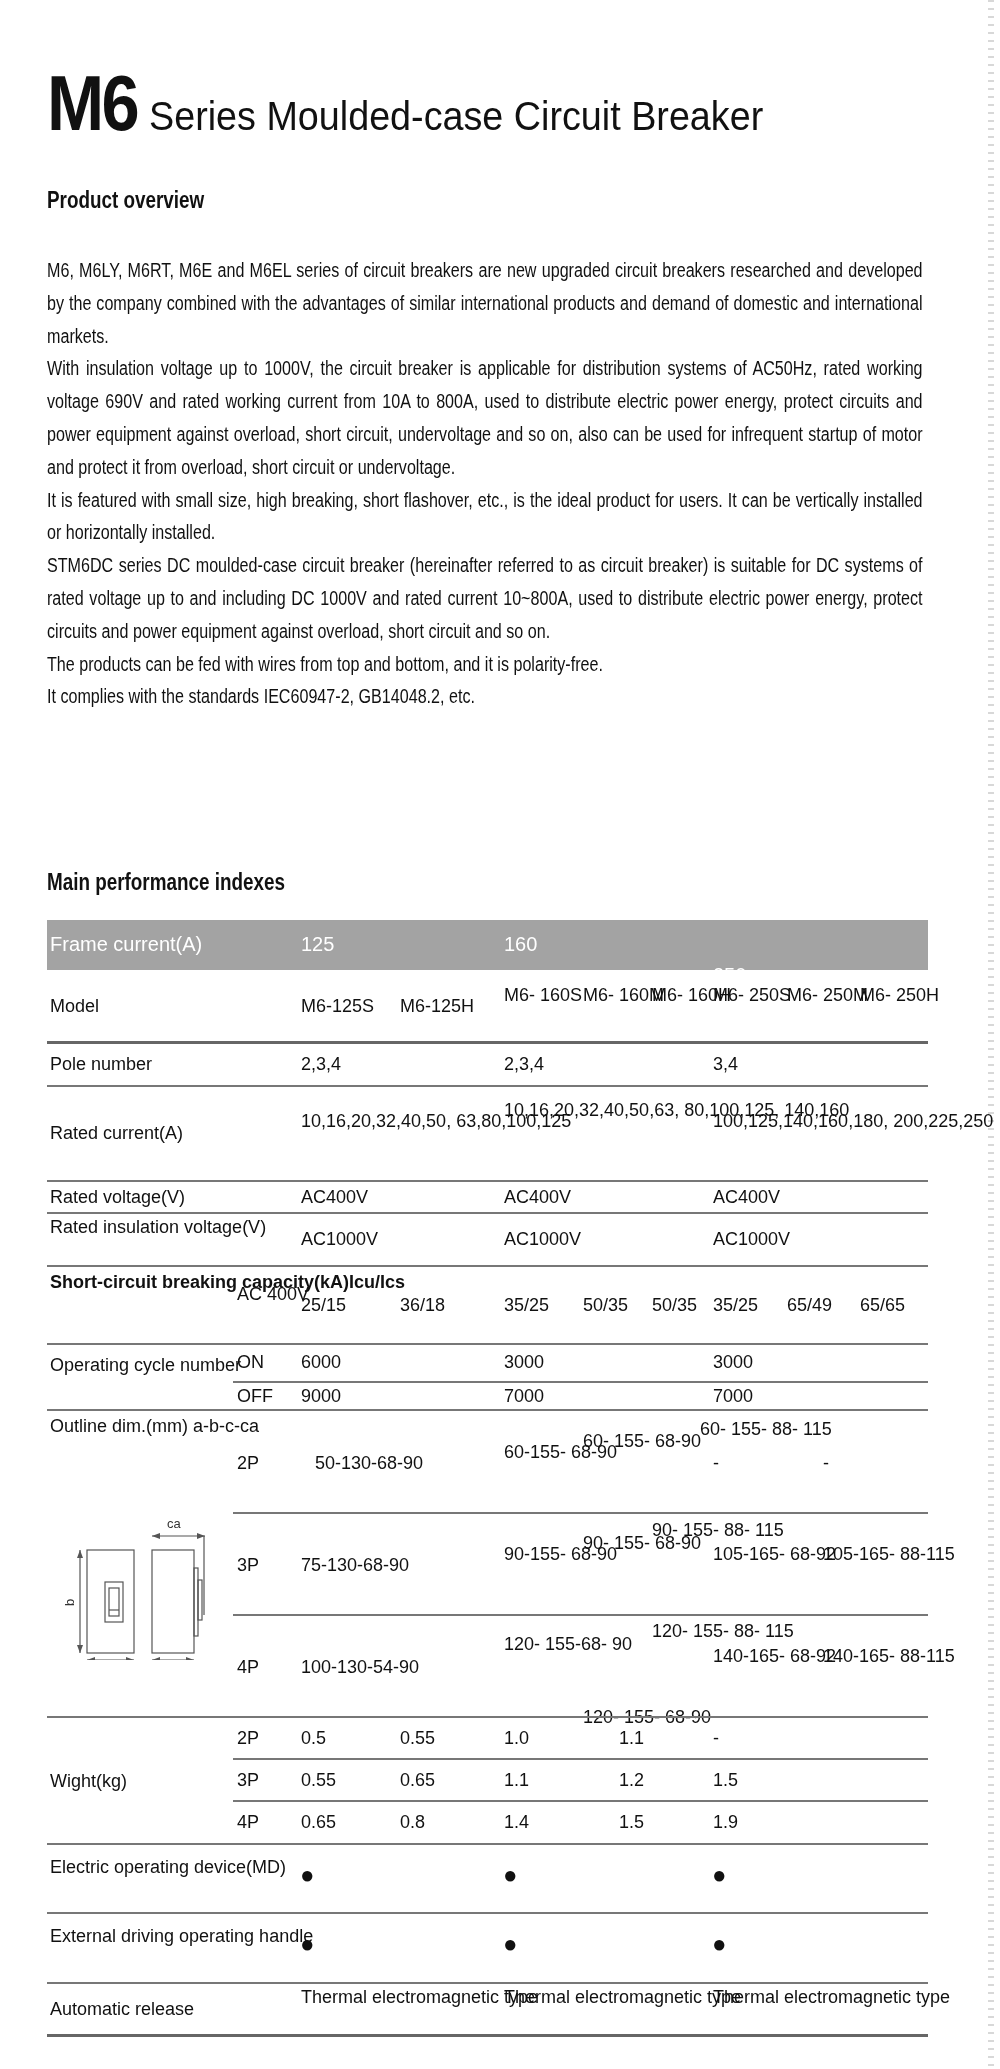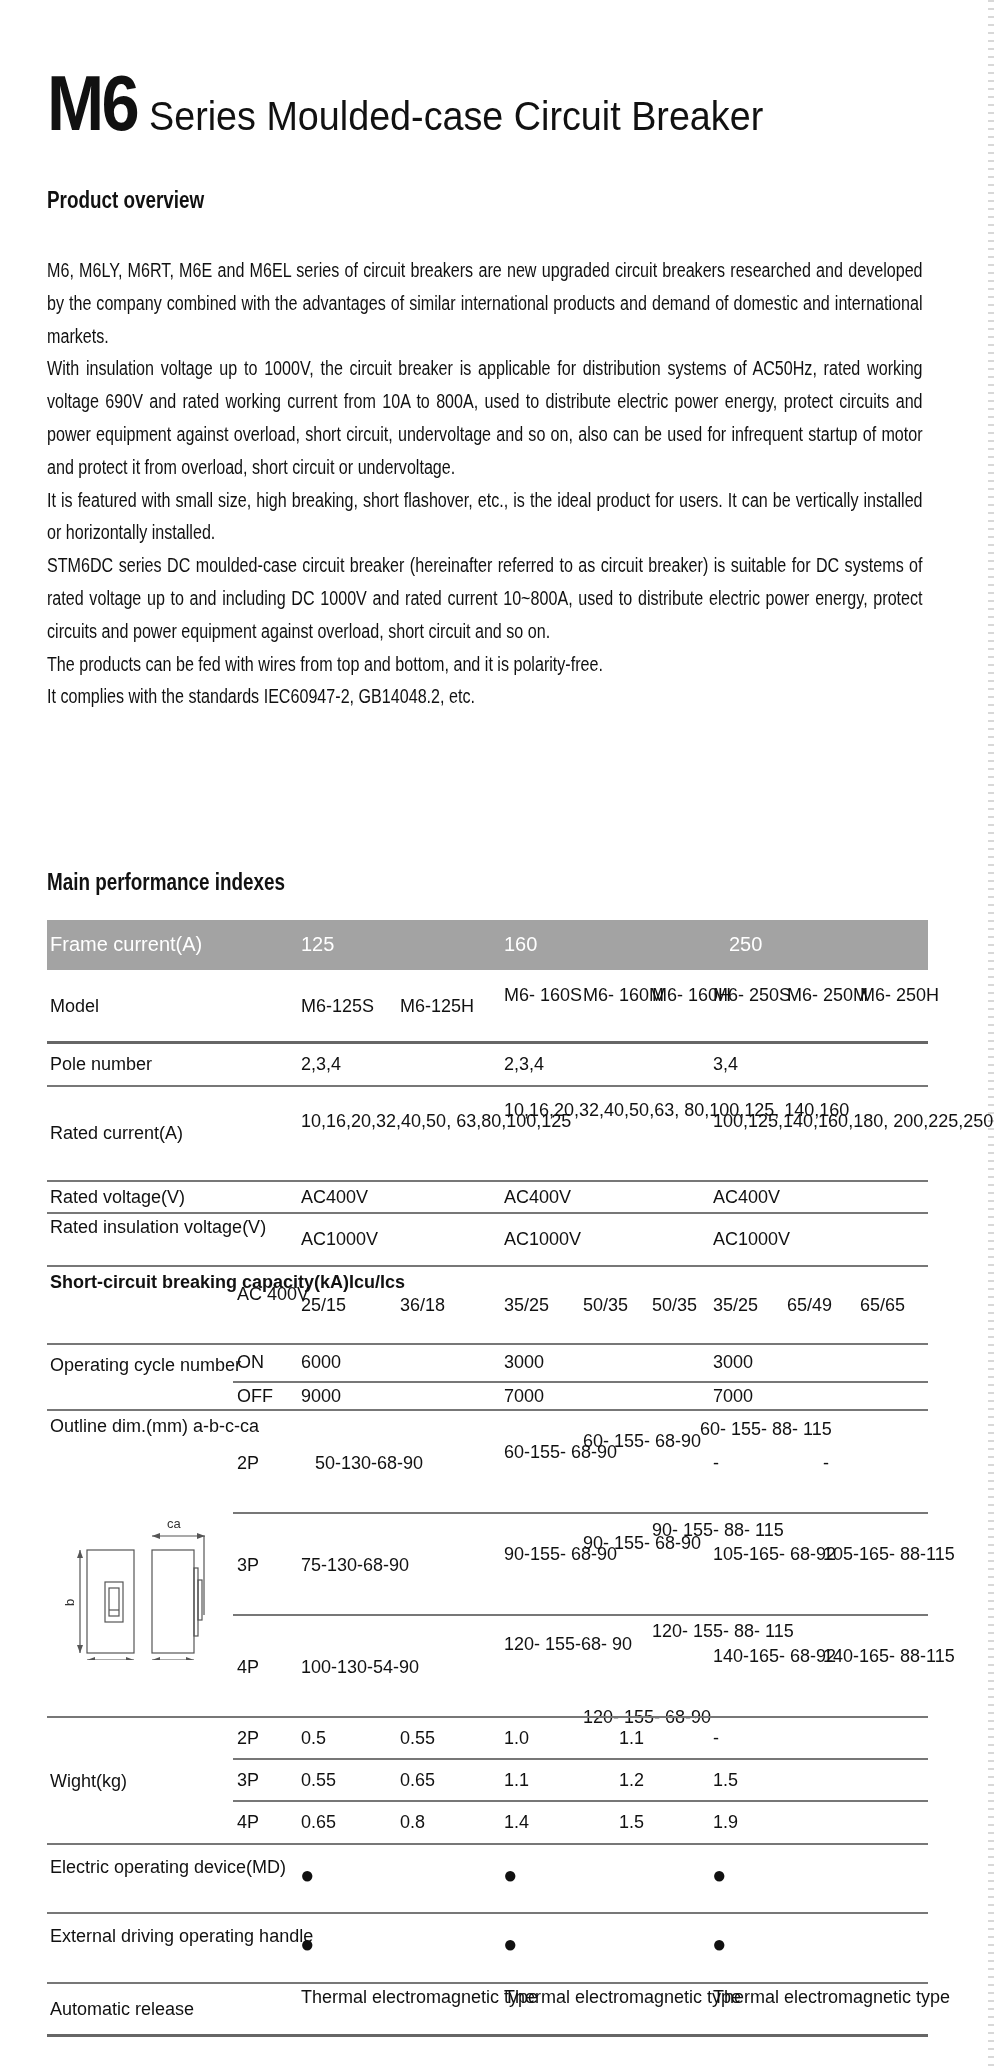--- a/index.html
+++ b/index.html
@@ -44,21 +44,21 @@
 </div>
 
 <div class="h2" style="top:869px;">Main performance indexes</div>
 
 <div class="tbl" style="white-space:pre;">
   
   <div class="hdr"></div>
   <div class="t hdr-t" style="left:50px;top:933px;">Frame current(A)</div>
   <div class="t hdr-t" style="left:301px;top:933px;">125</div>
   <div class="t hdr-t" style="left:504px;top:933px;">160</div>
-  <div class="t hdr-t" style="left:713px;top:933px;margin-left:16px;">250</div>
+  <div class="t hdr-t" style="left:713px;top:964px;">250</div>
 
   
   <div class="t" style="left:50px;top:995px;">Model</div>
   <div class="t" style="left:301px;top:995px;">M6-125S</div>
   <div class="t" style="left:400px;top:995px;">M6-125H</div>
   <div class="t" style="left:504px;top:984px;">M6-
 160S</div>
   <div class="t" style="left:583px;top:984px;">M6-
 160M</div>
   <div class="t" style="left:652px;top:984px;">M6-

